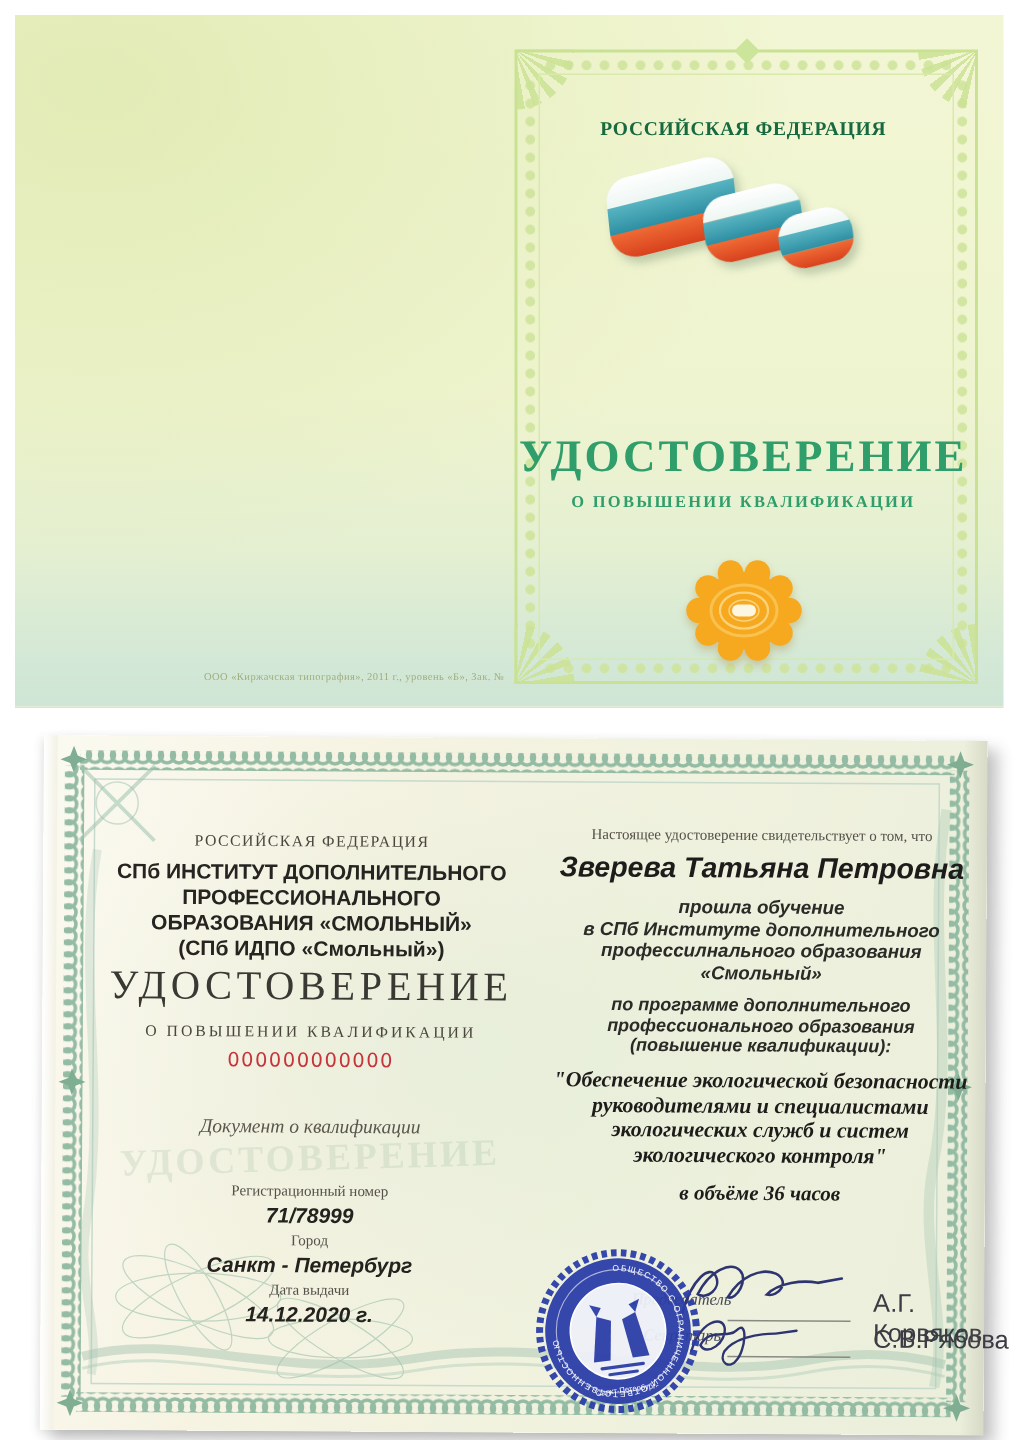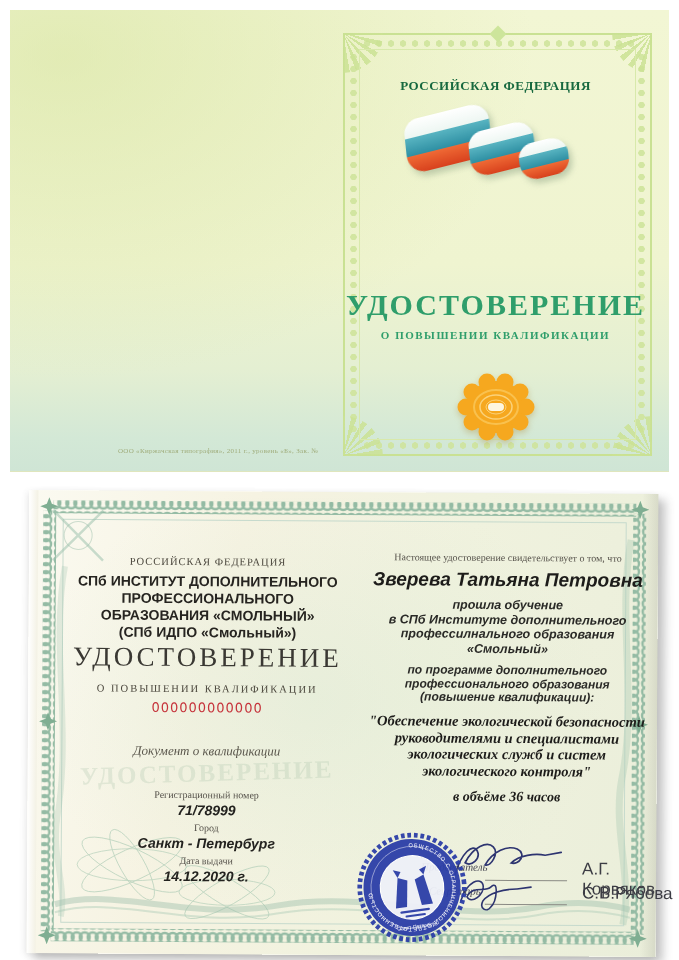--- a/index.html
+++ b/index.html
@@ -34,21 +34,21 @@
   .flag i{display:block;height:33.34%;}
   .st-w{background:linear-gradient(#ffffff,#edf6f2);}
   .st-b{background:linear-gradient(#58b4c1,#2e8fa3);}
   .st-r{background:linear-gradient(#ef6a35,#d8411d);}
   .flag-1{left:62px;top:2px;width:86px;height:54px;}
   .flag-2{left:126px;top:17px;width:66px;height:45px;}
   .flag-3{left:176px;top:31px;width:50px;height:37px;}
   .cover-title{position:absolute;top:255px;width:100%;font-weight:bold;font-size:30px;letter-spacing:2px;color:#2f9e6b;}
   .cover-subtitle{position:absolute;top:296px;width:100%;font-weight:bold;font-size:11px;letter-spacing:1.5px;color:#2f9e6b;}
   .gold-seal{position:absolute;top:338px;left:calc(50% - 41px);filter:drop-shadow(0 3px 3px rgba(170,130,40,.35));}
-  .imprint{position:absolute;left:108px;top:437px;font-size:7px;color:#a0ad7c;letter-spacing:.3px;filter:blur(.3px);}
+  .imprint{position:absolute;left:126px;top:437px;font-size:7px;color:#a0ad7c;letter-spacing:.3px;filter:blur(.3px);}
   
   .photo{position:absolute;left:28px;top:492px;width:629px;height:463px;
     background:linear-gradient(105deg,#fbfaf1,#f6f3e2 30%,#f0f2de 60%,#eaeeda);
     transform:rotate(.35deg);
     box-shadow:7px 6px 10px rgba(60,60,60,.30), -2px 2px 6px rgba(80,80,80,.12);}
   .photo::before{content:"";position:absolute;left:0;top:0;bottom:0;width:9px;
     background:linear-gradient(90deg,#ffffff,#f3f1e4);}
   .photo::after{content:"";position:absolute;right:0;top:0;bottom:0;width:16px;
     background:linear-gradient(90deg,transparent,rgba(110,110,100,.16));}
   .cert{position:absolute;left:10px;top:6px;right:8px;bottom:8px;

